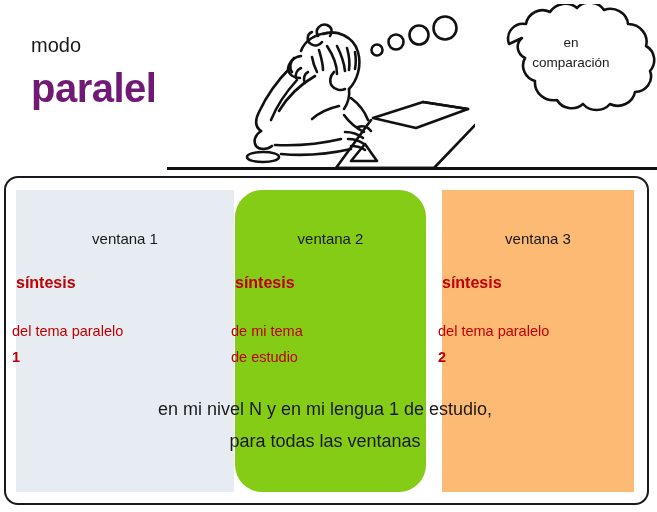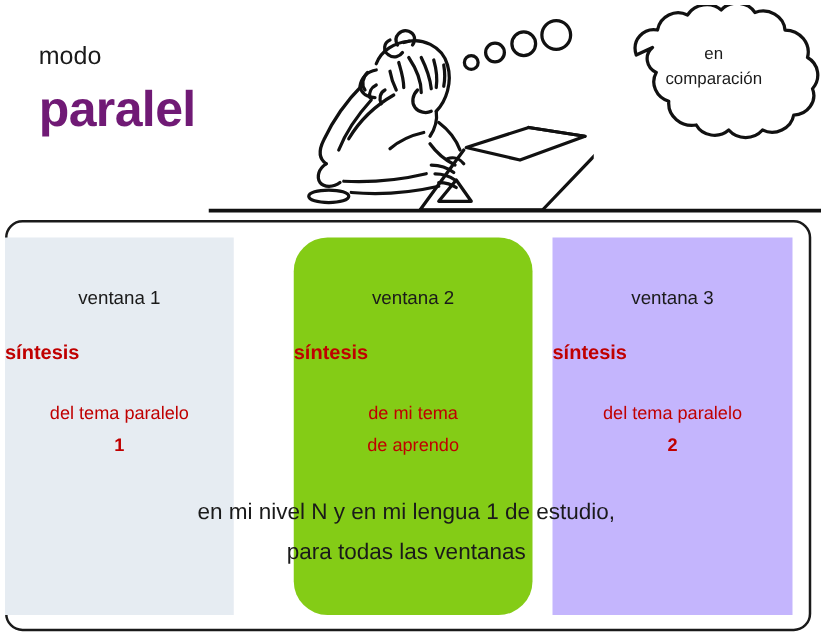--- a/index.html
+++ b/index.html
@@ -93,21 +93,21 @@
     border-radius: 14px;
     background: #ffffff;
   }
 
   .column {
     position: absolute;
     top: 190px;
     width: 204px;
     height: 302px;
   }
-  #col-1 { left: 4px;  width: 183px; background: #e6ecf2; }
+  #col-1 { left: 16px;  width: 203px; background: #e6ecf2; padding-left: 15px; }
   #col-2 { left: 235px; width: 191px; background: #d5f0f4; }
   #col-3 { left: 442px; width: 192px; background: #c9e7fa; }
 
   .col-title {
     position: absolute;
     top: 40px;
     left: 0;
     width: 100%;
     text-align: center;
     font-size: 15px;
@@ -123,21 +123,20 @@
     font-size: 16px;
     font-weight: bold;
     color: #c00000;
     white-space: nowrap;
   }
   .col-body {
     position: absolute;
     top: 128px;
     left: -4px;
     width: calc(100% + 8px);
-    text-align: center;
     font-size: 14.5px;
     line-height: 26px;
     color: #c00000;
   }
   .col-body .emph { font-weight: bold; }
   .col-body div { white-space: nowrap; }
 
   
   #footer-note {
     position: absolute;
@@ -243,25 +242,25 @@
     <div>del tema paralelo</div>
     <div class="emph">1</div>
   </div>
 </div>
 
 <div class="column" id="col-2" style="background: #84cc16; border-radius: 27px;">
   <div class="col-title">ventana 2</div>
   <div class="col-sintesis">síntesis</div>
   <div class="col-body">
     <div>de mi tema</div>
-    <div>de aprendo</div>
-  </div>
-</div>
-
-<div class="column" id="col-3" style="background: #c4b5fd;">
+    <div>de estudio</div>
+  </div>
+</div>
+
+<div class="column" id="col-3" style="background: #fdba74;">
   <div class="col-title">ventana 3</div>
   <div class="col-sintesis">síntesis</div>
   <div class="col-body">
     <div>del tema paralelo</div>
     <div class="emph">2</div>
   </div>
 </div>
 
 <div id="footer-note">
   <div>en mi nivel N  y en mi lengua 1 de estudio,</div>

